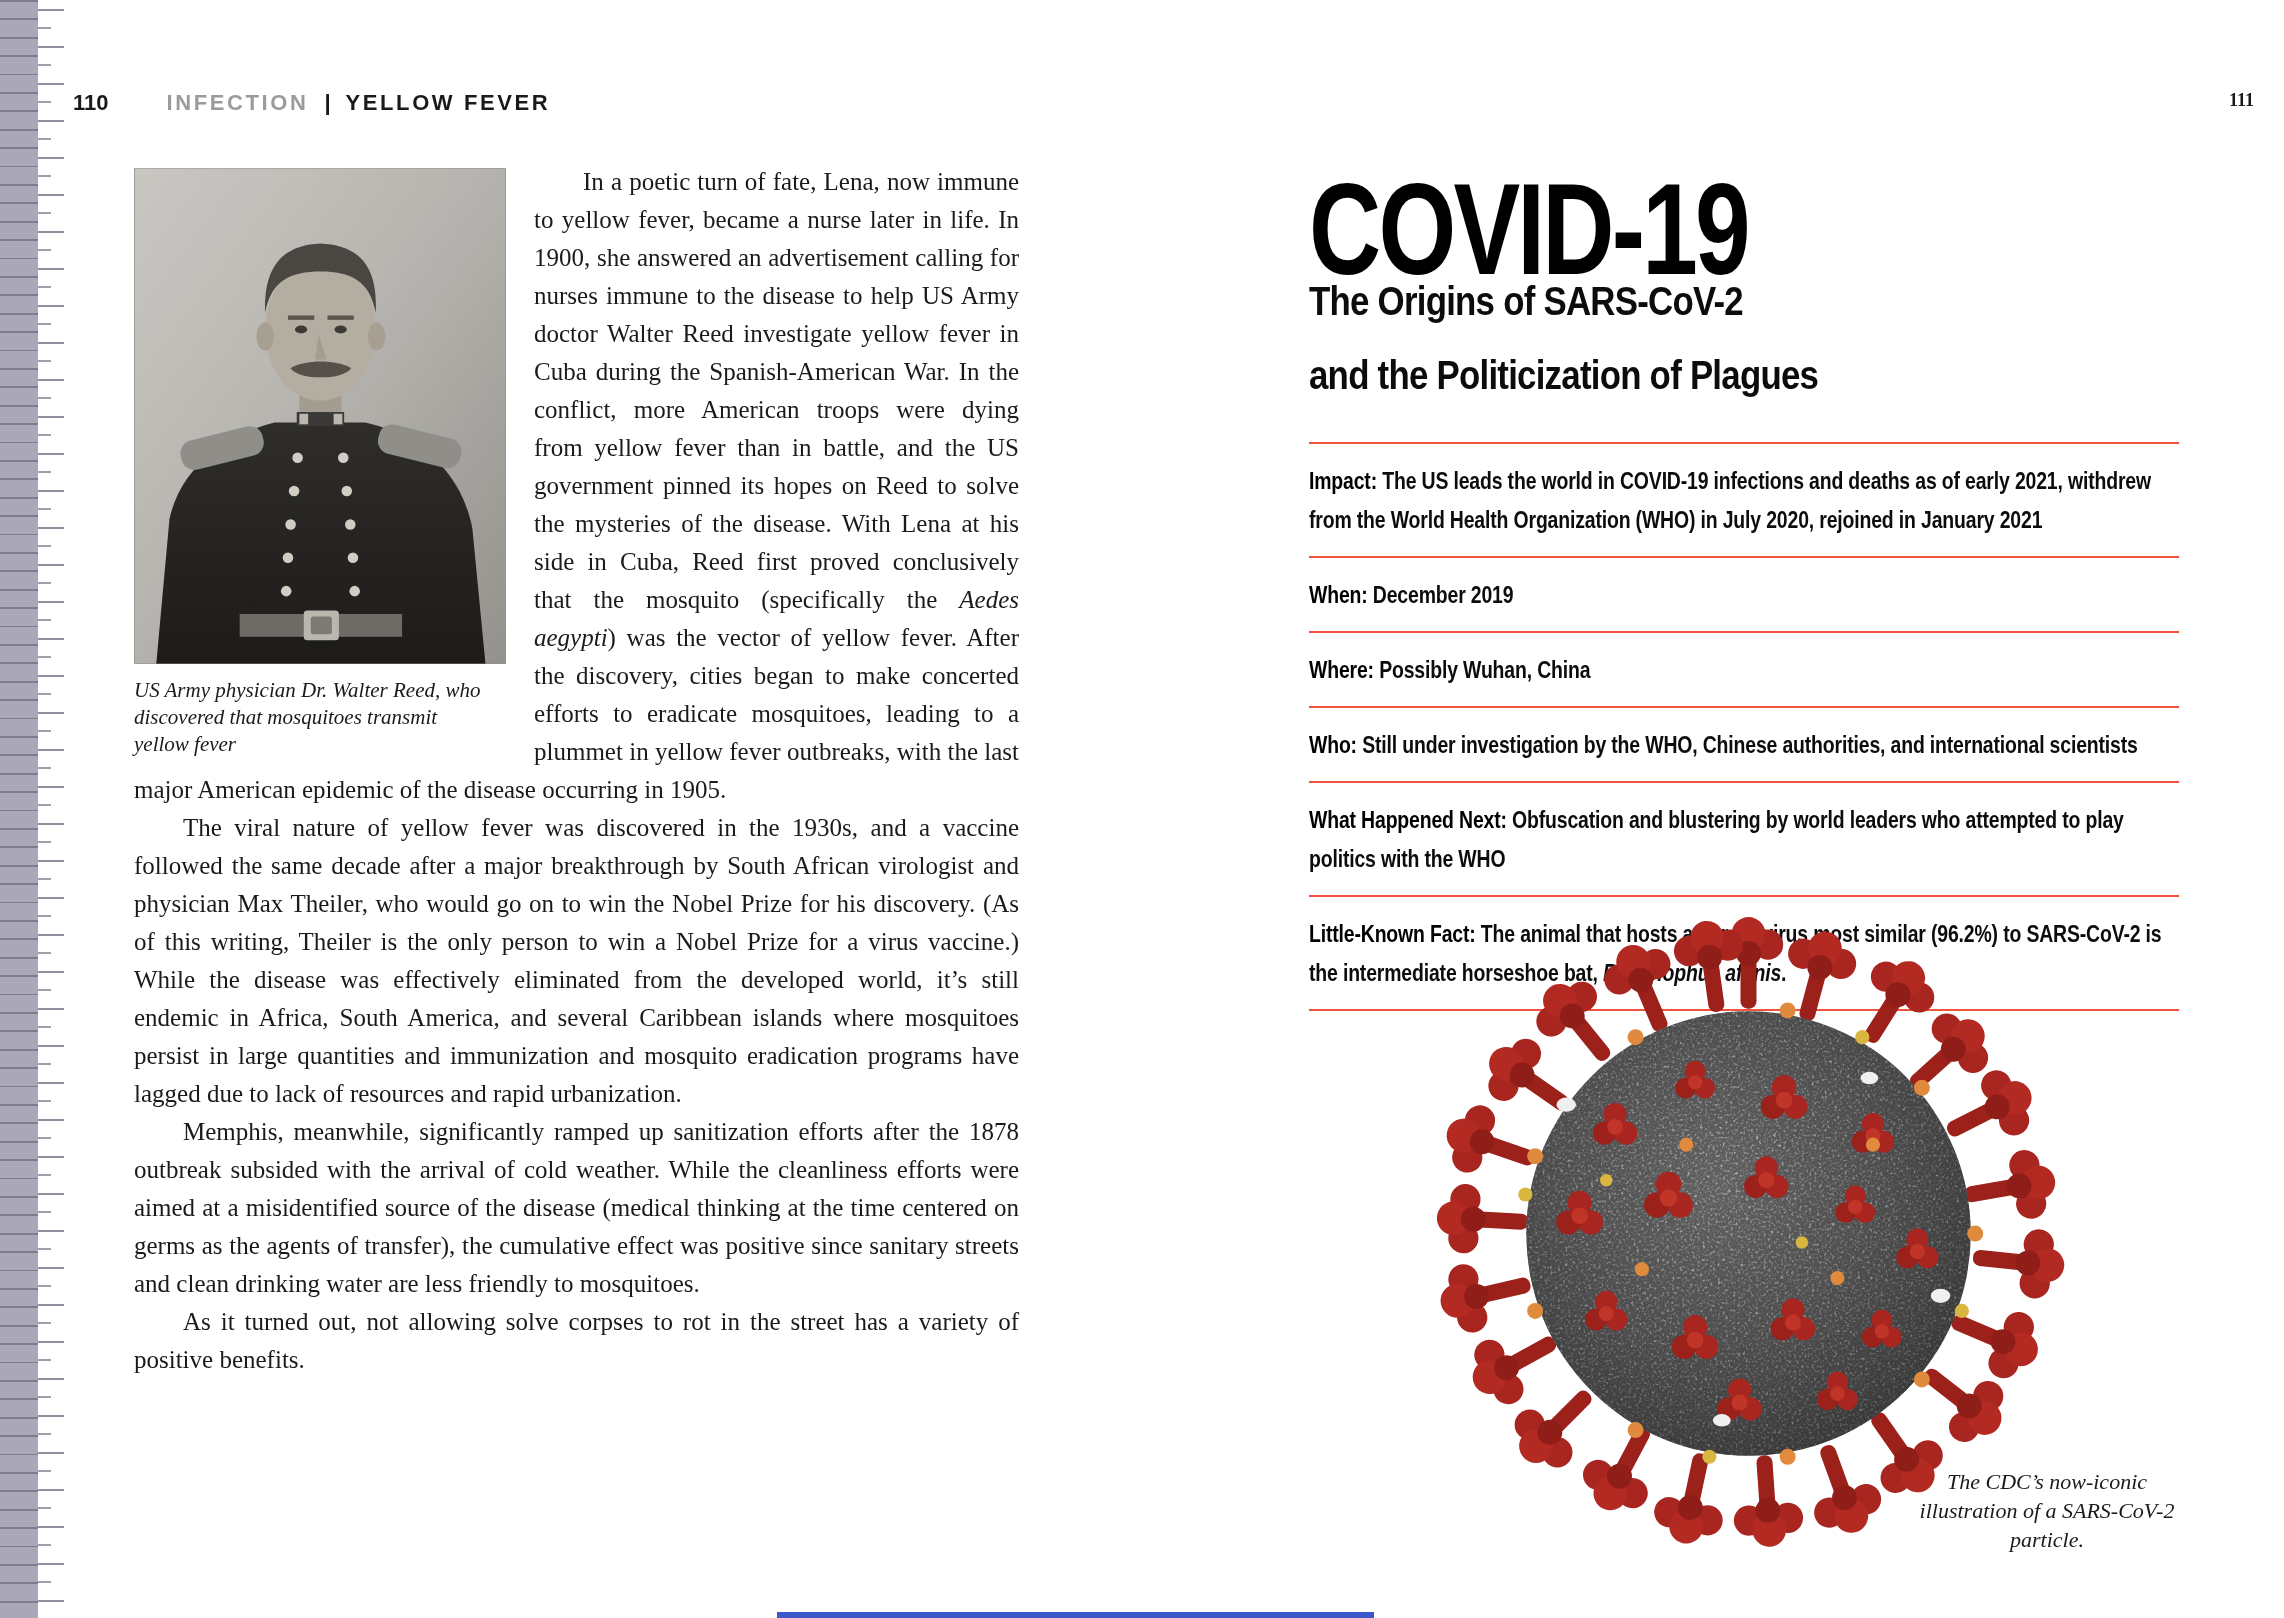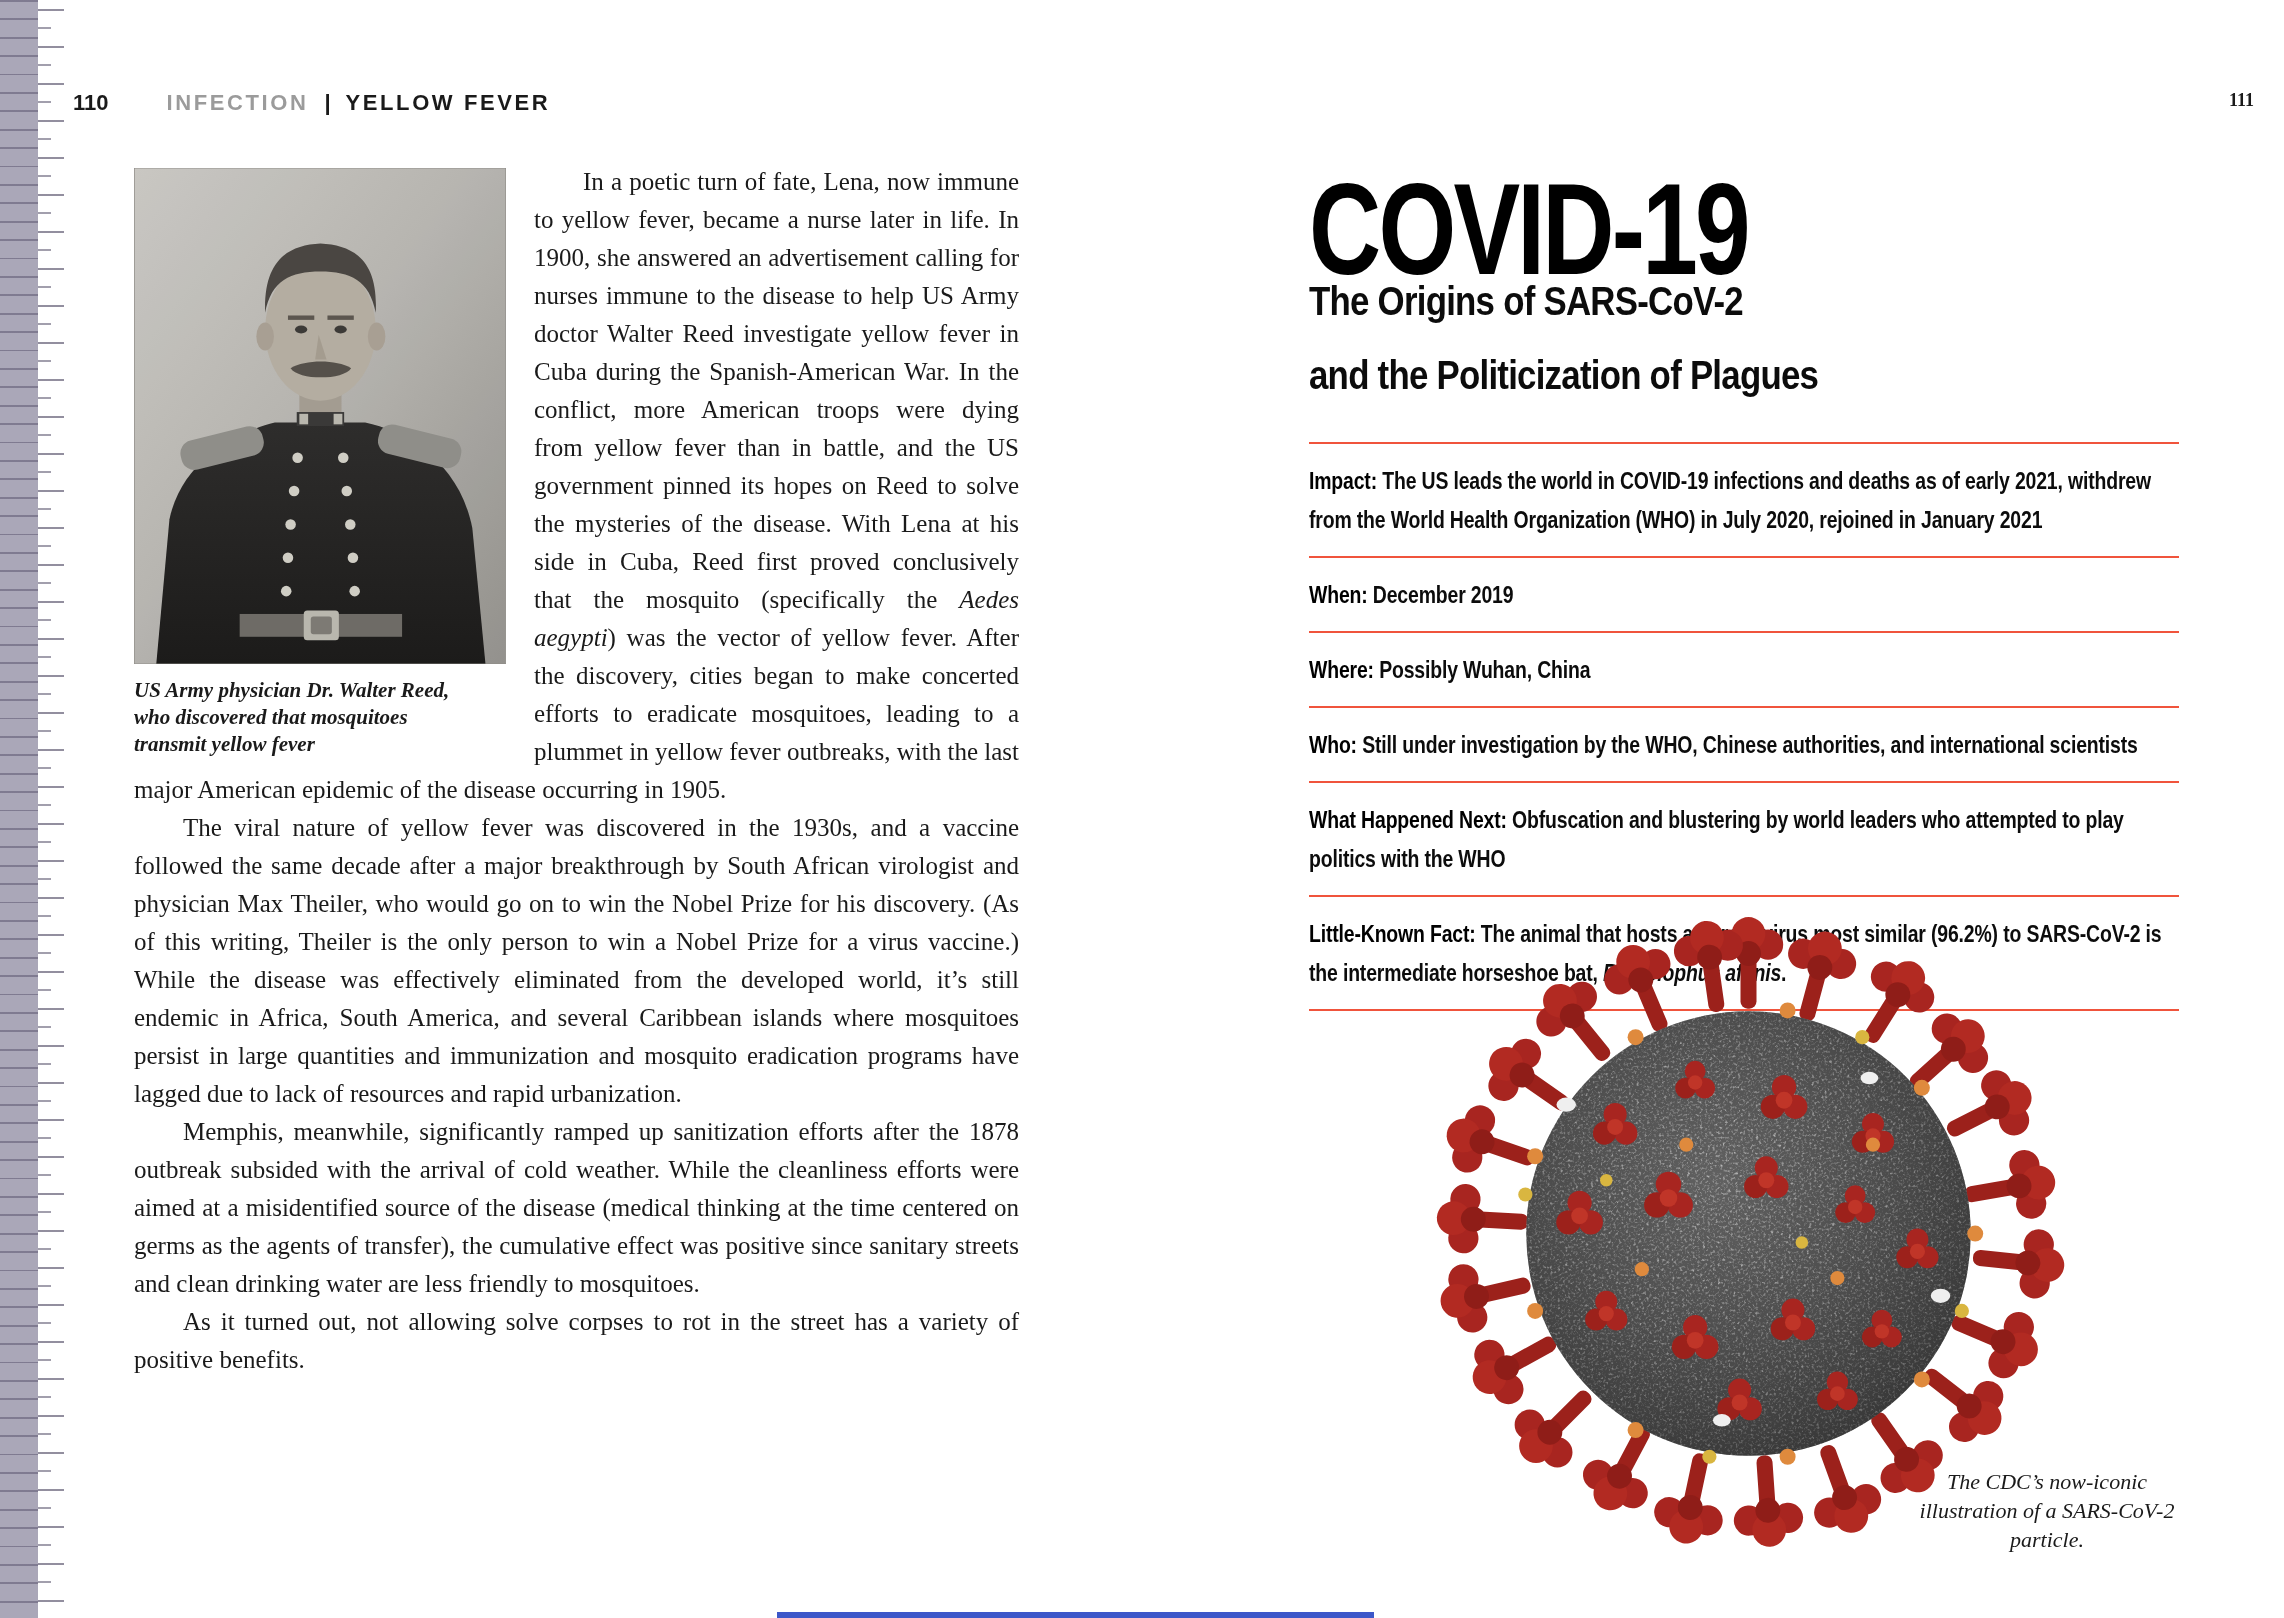--- a/index.html
+++ b/index.html
@@ -35,21 +35,21 @@
     position:absolute;top:90px;left:2189px;
     font-family:Liberation Serif, serif;font-weight:bold;font-size:18px;margin-left:40px;
   }
   
   .article{
     position:absolute;left:134px;top:163px;width:885px;
     font-size:25px;line-height:38px;text-align:justify;
   }
   .article p{margin:0;text-indent:49px;}
   figure.photo{
-    float:left;width:372px;margin:5.3px 28px 8.8px 0;padding:0;font-weight:bold;
+    float:left;width:372px;margin:5.3px 28px 8.8px 0;padding:0;
   }
   figure.photo svg{display:block;width:372px;height:496px;}
   figcaption{
     margin-top:12.3px;width:347px;
     font-style:italic;font-size:21px;line-height:27px;text-align:left;
   }
   
   .right-page{position:absolute;left:1309px;top:0;width:865px;}
   .big-title{
     position:absolute;left:0;top:154px;margin:0;

